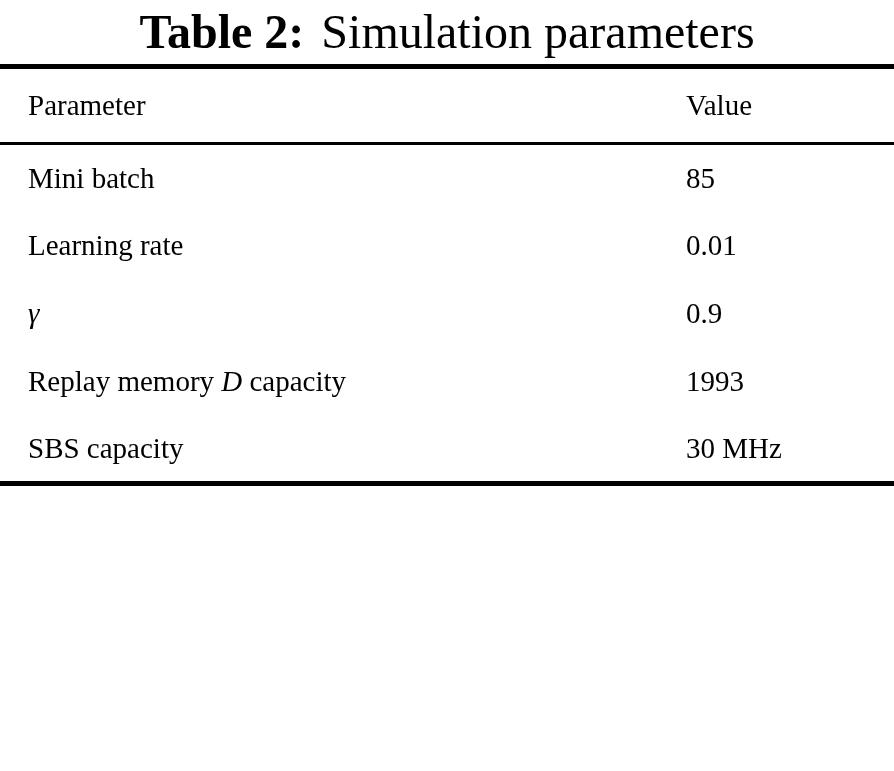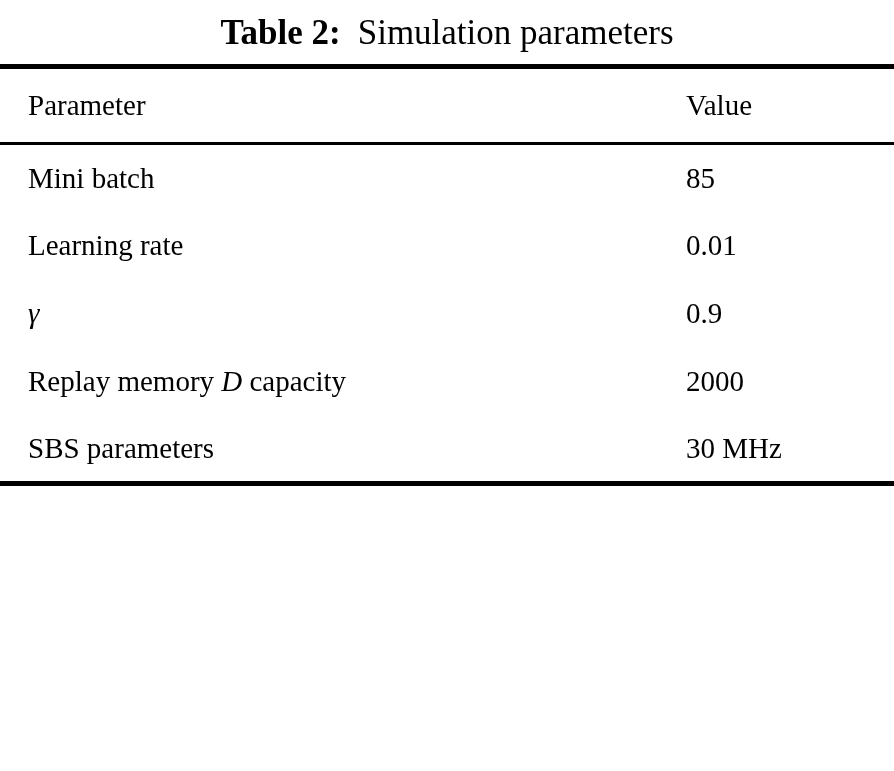--- a/index.html
+++ b/index.html
@@ -10,21 +10,21 @@
     color: #000000;
     font-family: "Liberation Serif", serif;
     overflow: hidden;
   }
   .figure { width: 894px; }
   .caption {
     height: 64px;
     display: flex;
     align-items: center;
     justify-content: center;
-    font-size: 35px;
+    font-size: 48px;
     line-height: 1;
     white-space: nowrap;
   }
   .caption-label { font-weight: bold; margin-right: 17px; }
   table.params {
     width: 894px;
     table-layout: fixed;
     border-collapse: collapse;
     border-top: 5px solid #000000;
     border-bottom: 5px solid #000000;
@@ -75,22 +75,22 @@
       <tr>
         <td class="param"><span>Learning rate</span><span class="math"></span><span></span></td>
         <td class="value">0.01</td>
       </tr>
       <tr>
         <td class="param"><span></span><span class="math">γ</span><span></span></td>
         <td class="value">0.9</td>
       </tr>
       <tr>
         <td class="param"><span>Replay memory </span><span class="math">D</span><span> capacity</span></td>
-        <td class="value">2000</td>
+        <td class="value">1993</td>
       </tr>
       <tr>
-        <td class="param"><span>SBS parameters</span><span class="math"></span><span></span></td>
+        <td class="param"><span>SBS capacity</span><span class="math"></span><span></span></td>
         <td class="value">30 MHz</td>
       </tr>
     </tbody>
   </table>
 
 </div>
 
 </body></html>

